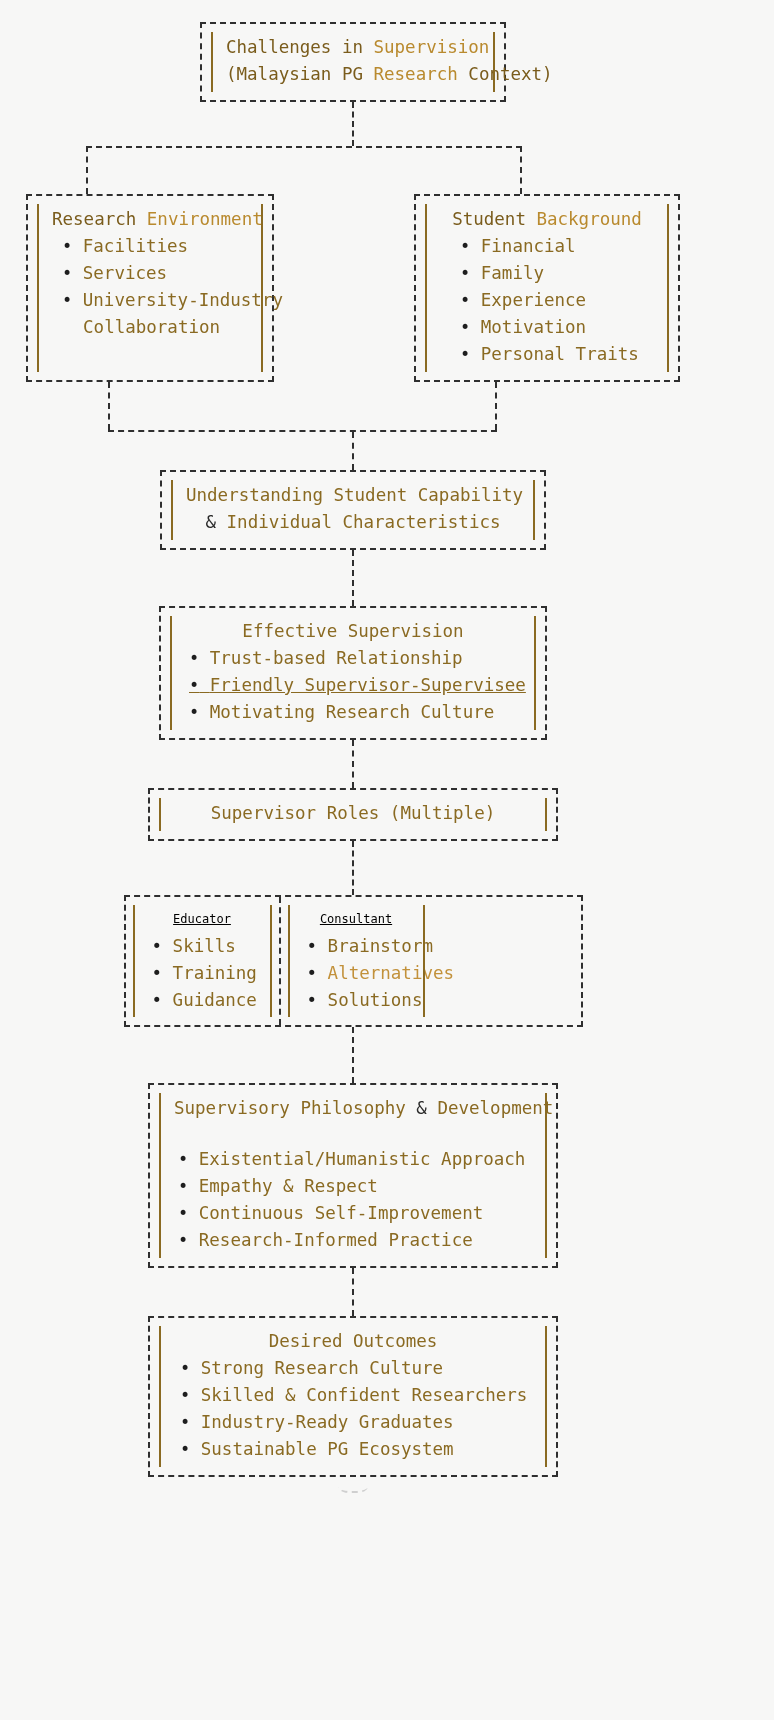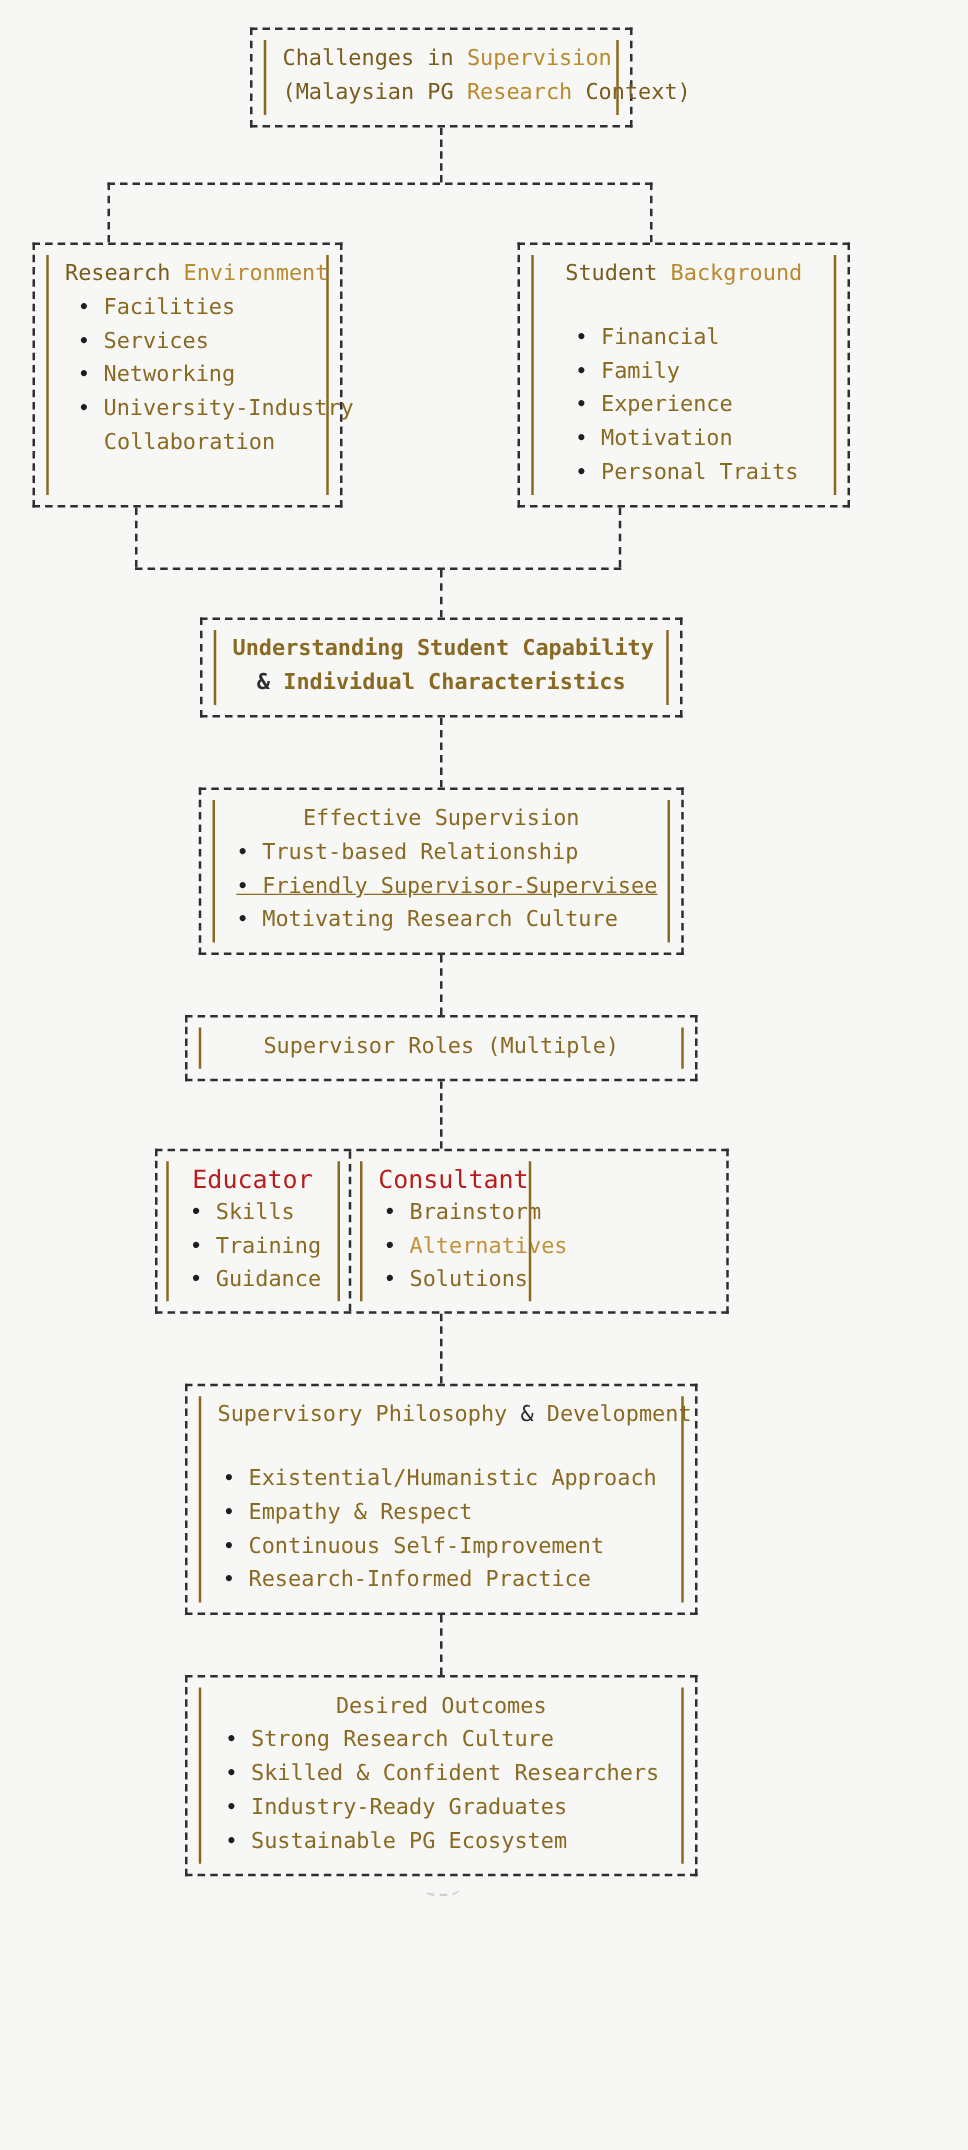--- a/index.html
+++ b/index.html
@@ -106,25 +106,26 @@
   .tri-col {
     position: relative;
     padding: 9px 0 11px 0;
     box-sizing: border-box;
   }
   .tri-col + .tri-col { border-left: 2px dashed #2f2f2f; }
   .tri-col .rail-l { left: 7px; }
   .tri-col .rail-r { right: 7px; }
   .tri-head {
     text-align: center;
-    color: #b91c1c;
-    font-size: 20px;
+    color: #000000;
+    font-size: 12px;
     line-height: 27px;
     white-space: pre;
     padding: 0 22px;
+    text-decoration: underline;
   }
   .tri-item {
     color: #8a6a22;
     font-size: 17.5px;
     line-height: 27px;
     white-space: pre;
     padding-left: 26px;
   }
   .tri-item .dot { color: #1e1e1e; }
   .tri-item.light { color: #c2913a; }
@@ -161,45 +162,44 @@
   </div>
 
   <div class="row2">
 
     <div class="node" style="width:248px;">
       <span class="rail-l"></span>
       <span class="rail-r"></span>
       <div class="line center"><span class="tok-dark">Research </span><span class="tok-gold">Environment</span></div>
       <div class="bullet-line"><span class="dot">•</span> <span>Facilities</span></div>
       <div class="bullet-line"><span class="dot">•</span> <span>Services</span></div>
-      <div class="bullet-line"><span class="dot">•</span> <span>Networking</span></div>
       <div class="bullet-line"><span class="dot">•</span> <span>University-Industry</span></div>
       <div class="bullet-line">  <span>Collaboration</span></div>
     </div>
 
     <div class="node" style="width:266px;">
       <span class="rail-l"></span>
       <span class="rail-r"></span>
       <div class="line center"><span class="tok-dark">Student </span><span class="tok-gold">Background</span></div>
-      <div class="bullet-line" style="padding-left:44px;margin-top:24px;"><span class="dot">•</span> <span>Financial</span></div>
+      <div class="bullet-line" style="padding-left:44px;"><span class="dot">•</span> <span>Financial</span></div>
       <div class="bullet-line" style="padding-left:44px;"><span class="dot">•</span> <span>Family</span></div>
       <div class="bullet-line" style="padding-left:44px;"><span class="dot">•</span> <span>Experience</span></div>
       <div class="bullet-line" style="padding-left:44px;"><span class="dot">•</span> <span>Motivation</span></div>
       <div class="bullet-line" style="padding-left:44px;"><span class="dot">•</span> <span>Personal Traits</span></div>
     </div>
   </div>
 
   <div class="connector-wrap" style="height:50px;">
     <div class="vseg" style="left:142px; top:0; height:48px;"></div>
     <div class="vseg" style="left:529px; top:0; height:48px;"></div>
     <div class="hbar" style="left:142px; right:243px; top:48px;"></div>
   </div>
   <div class="vline" style="height:38px;"></div>
 
-  <div class="node" style="width:386px;font-weight:bold;">
+  <div class="node" style="width:386px;">
     <span class="rail-l"></span>
     <span class="rail-r"></span>
     <div class="line center">Understanding Student Capability</div>
     <div class="line center"><span class="amp">&amp;</span><span> Individual Characteristics</span></div>
   </div>
 
   <div class="vline" style="height:56px;"></div>
 
   <div class="node" style="width:388px;">
     <span class="rail-l"></span>

